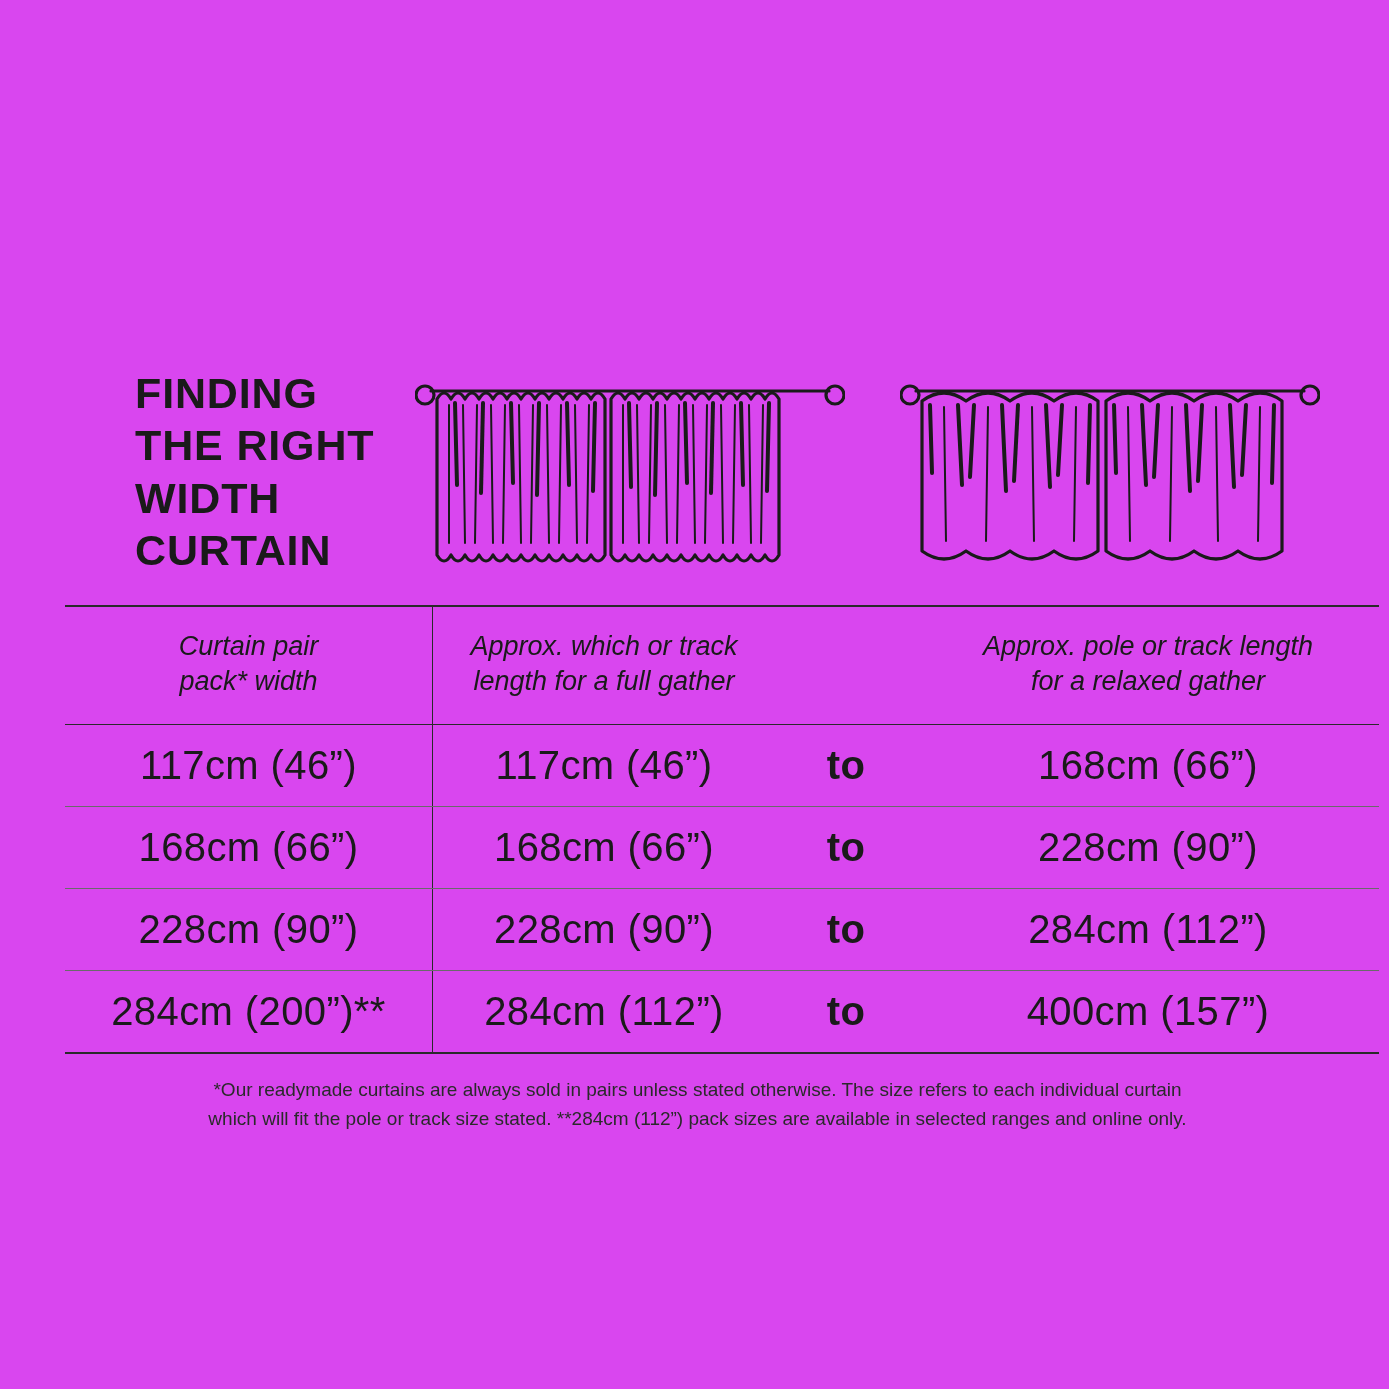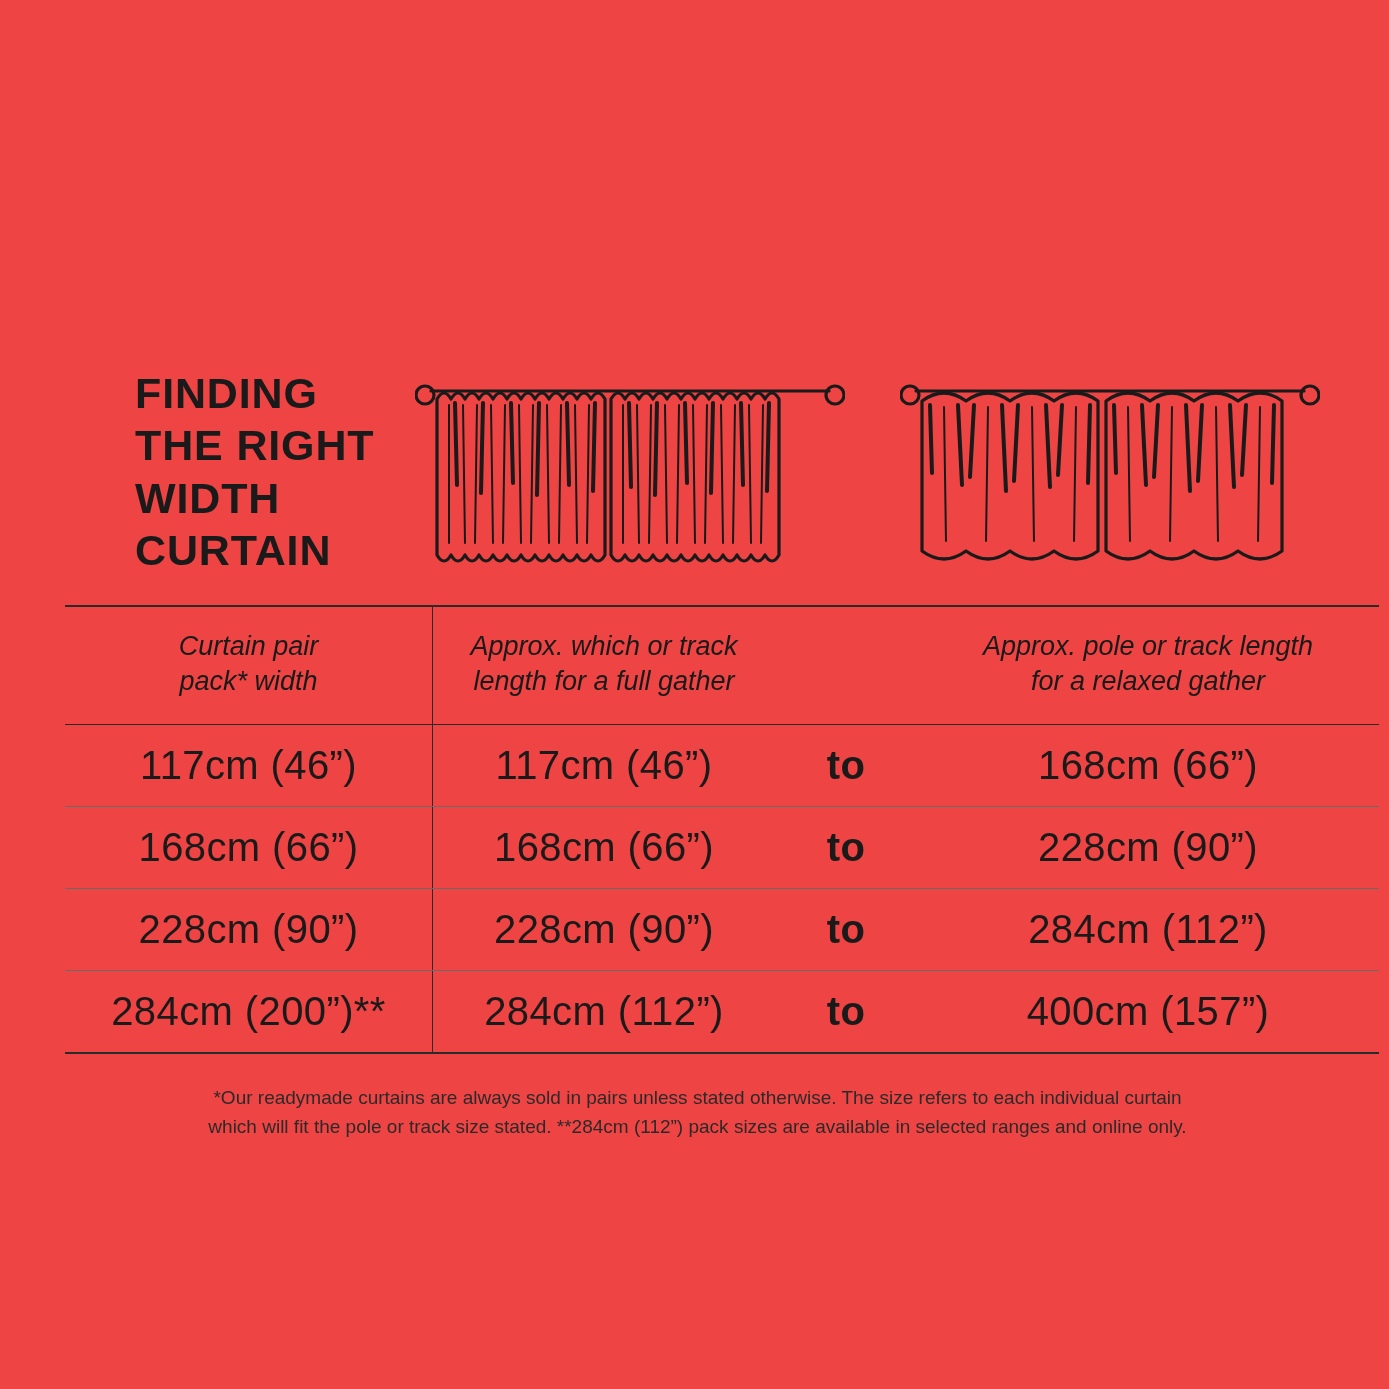--- a/index.html
+++ b/index.html
@@ -11,21 +11,21 @@
     width: 1389px;
     height: 1389px;
     font-family: "Liberation Sans", sans-serif;
     color: #1a1a1a;
     overflow: hidden;
   }
   .page {
     position: relative;
     width: 1389px;
     height: 1389px;
-    background: #ef4444;
+    background: #d946ef;
   }
   .content {
     position: absolute;
     left: 65px;
     top: 355px;
     width: 1265px;
   }
 
   
   .header {
@@ -93,21 +93,21 @@
   .col-divider {
     border-right: 1px solid #2a2a2a;
   }
   .c1 { width: 355px; }
   .c2 { width: 330px; }
   .c3 { width: 130px; }
   .c4 { width: 450px; }
   .to-cell { font-size: 29px; font-weight: bold; }
 
   .footnote {
-    margin-top: 30px;
+    margin-top: 22px;
     text-align: center;
     font-size: 19px;
     line-height: 1.5;
     color: #2a2a2a;
     padding: 0 90px;
   }
   .footnote p { margin: 0; }
 </style>
 </head>
 <body>

